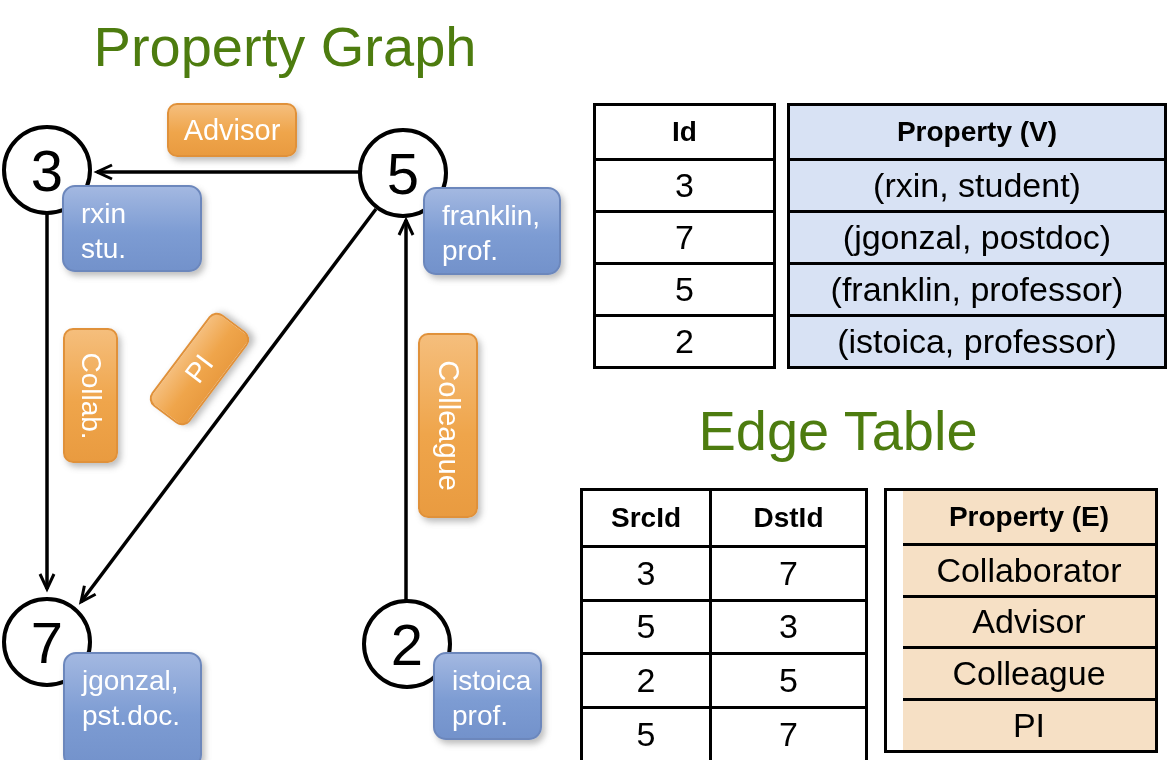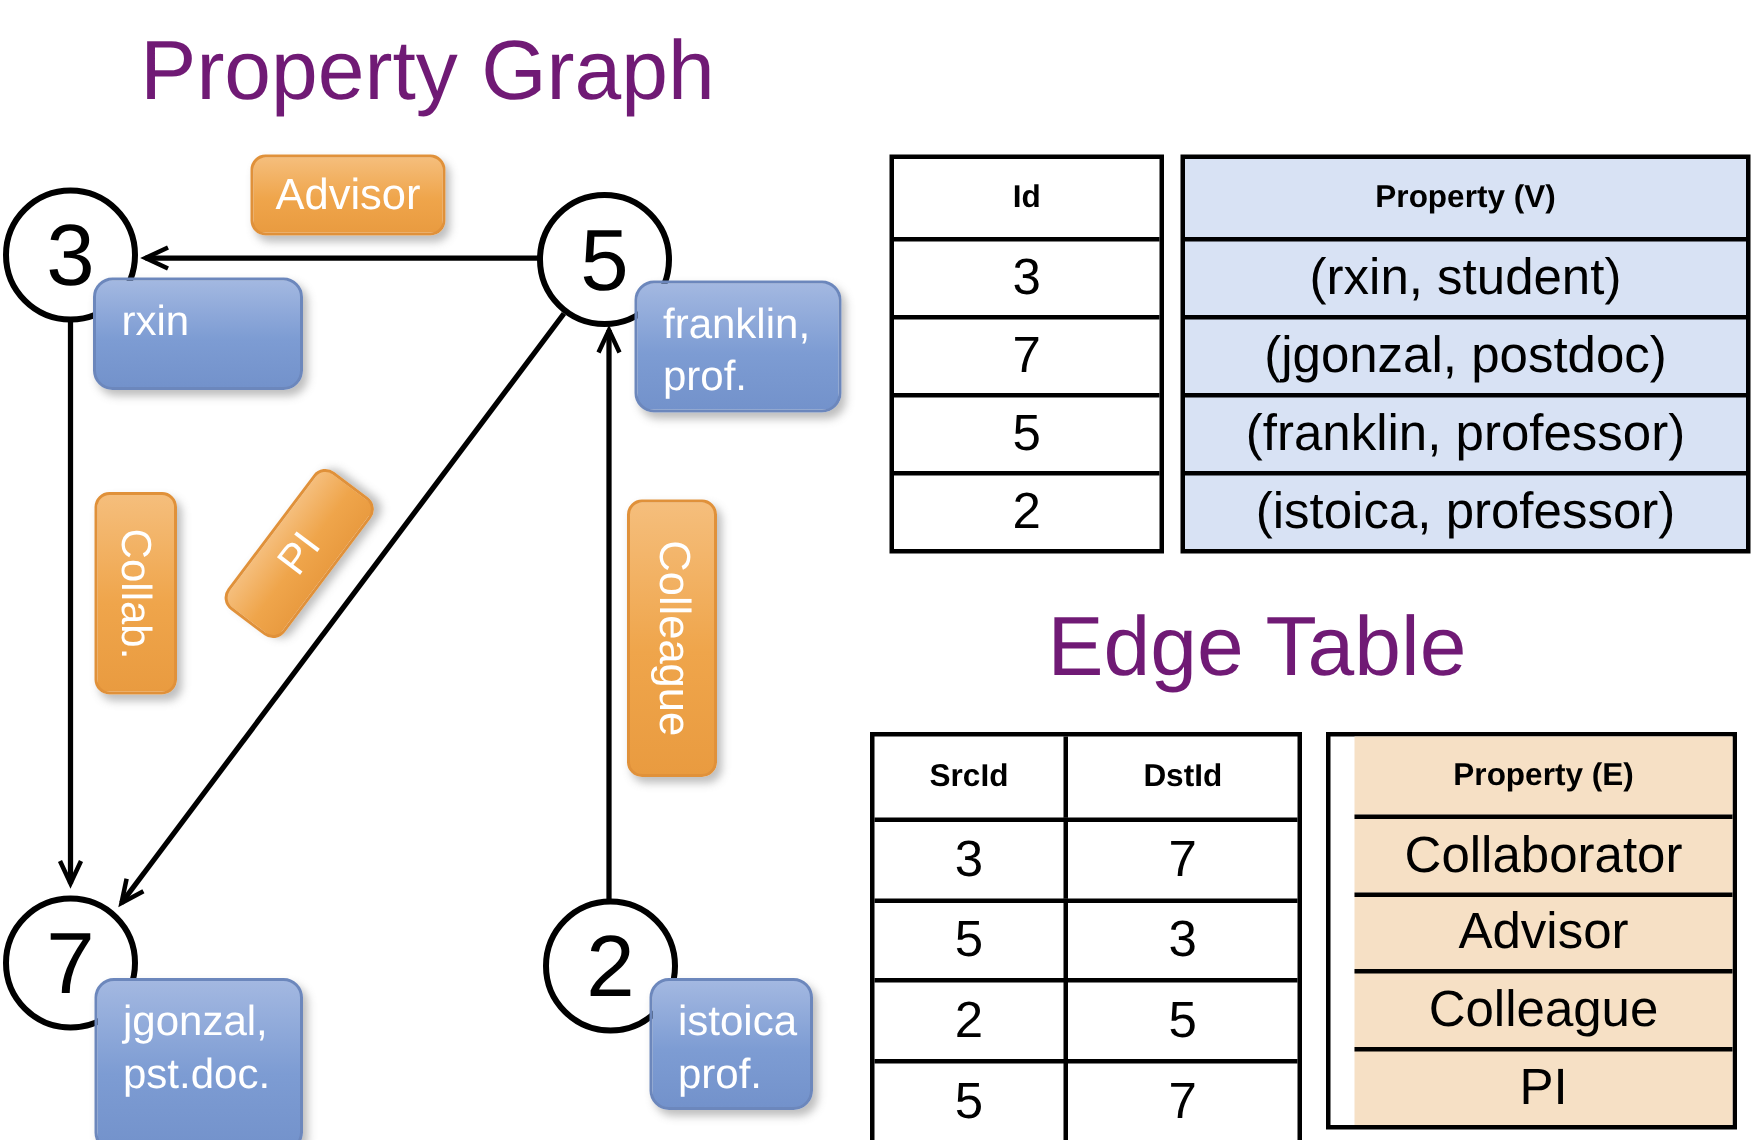--- a/index.html
+++ b/index.html
@@ -2,21 +2,21 @@
 <html><head>
 <meta charset="utf-8">
 <style>
   html,body{margin:0;padding:0;background:#fff;}
   .stage{
     position:relative;width:1170px;height:760px;background:#fff;overflow:hidden;
     font-family:"Liberation Sans",sans-serif;color:#000;
   }
   .big-title{
     position:absolute;width:400px;text-align:center;
-    font-size:56px;font-weight:400;letter-spacing:0px;color:#701a75;
+    font-size:56px;font-weight:400;letter-spacing:0px;color:#4d7c0f;
     white-space:nowrap;
   }
   
   .node{
     position:absolute;width:90px;height:90px;border-radius:50%;
     background:#fff;border:4px solid #000;box-sizing:border-box;
     display:flex;align-items:center;justify-content:center;
     font-size:58px;font-weight:300;z-index:2;
   }
   
@@ -45,21 +45,21 @@
     display:grid;grid-template-rows:repeat(5,1fr);
   }
   .tgrid{
     position:absolute;border:3px solid #000;box-sizing:border-box;background:#fff;
     display:grid;grid-template-columns:129px 1fr;grid-template-rows:repeat(5,1fr);
   }
   .cell{
     display:flex;align-items:center;justify-content:center;
     font-size:34px;white-space:nowrap;overflow:hidden;
   }
-  .cell.th{font-weight:700;font-size:21px;text-align:center;}
+  .cell.th{font-weight:700;font-size:28px;text-align:center;}
   .cell.bt{border-top:3px solid #000;}
   .cell.rb{border-right:3px solid #000;}
   .bluefill{background:#D8E2F4;}
   .tanfill{background:#F6E0C5;}
   svg.edges{position:absolute;left:0;top:0;z-index:1;}
 </style>
 </head>
 <body>
 
 <div class="stage">
@@ -84,22 +84,23 @@
   <div class="node" style="left:358px;top:128px;">
     <span>5</span>
   </div>
   <div class="node" style="left:2px;top:597px;">
     <span>7</span>
   </div>
   <div class="node" style="left:362px;top:599px;">
     <span>2</span>
   </div>
 
-  <div class="vbox" style="left:62px;top:185px;width:140px;height:75px;">
+  <div class="vbox" style="left:62px;top:185px;width:140px;height:87px;">
     <div>rxin</div>
+    <div>stu.</div>
   </div>
   <div class="vbox" style="left:423px;top:187px;width:138px;height:88px;">
     <div>franklin,</div>
     <div>prof.</div>
   </div>
   <div class="vbox" style="left:63px;top:652px;width:139px;height:116px;">
     <div>jgonzal,</div>
     <div>pst.doc.</div>
   </div>
   <div class="vbox" style="left:433px;top:652px;width:109px;height:88px;">

